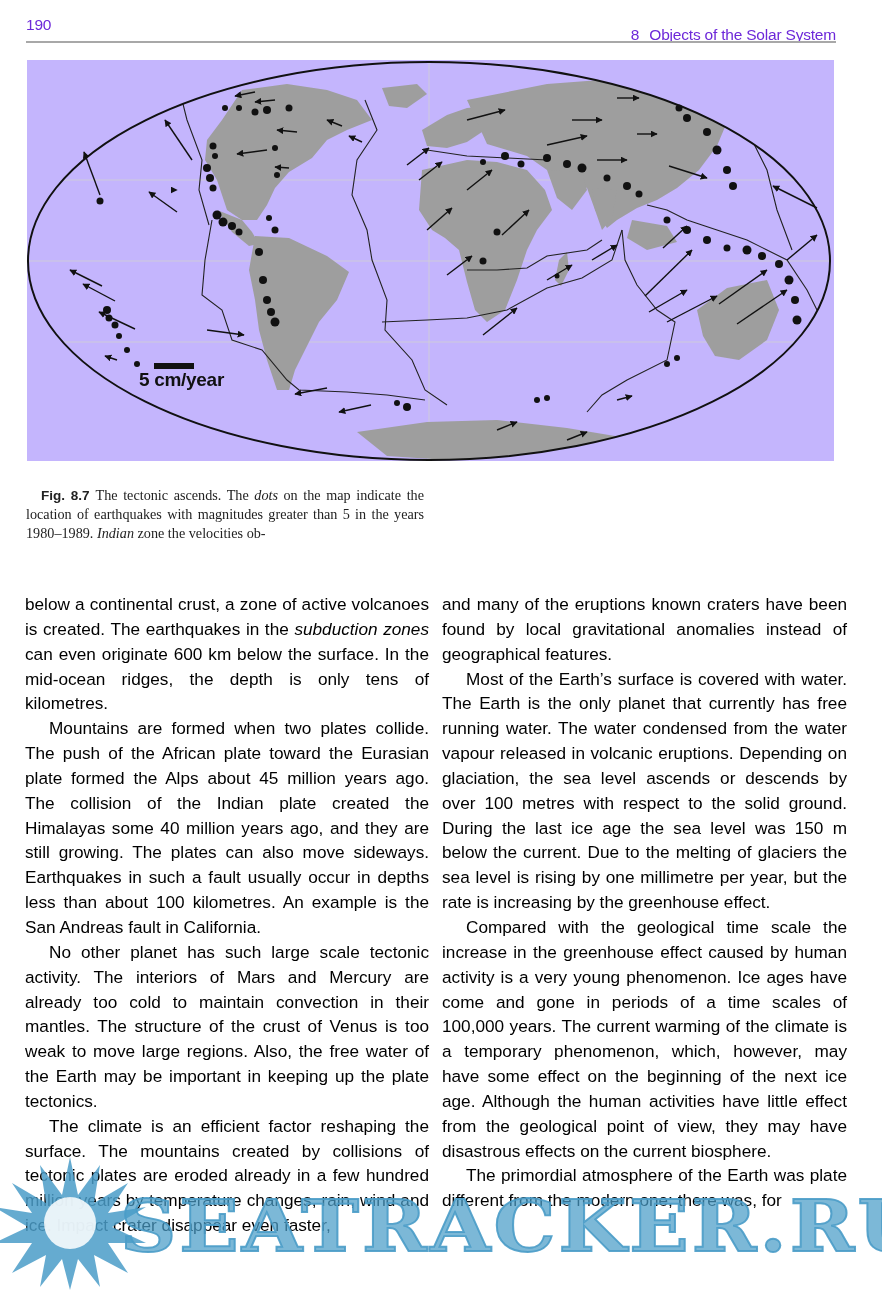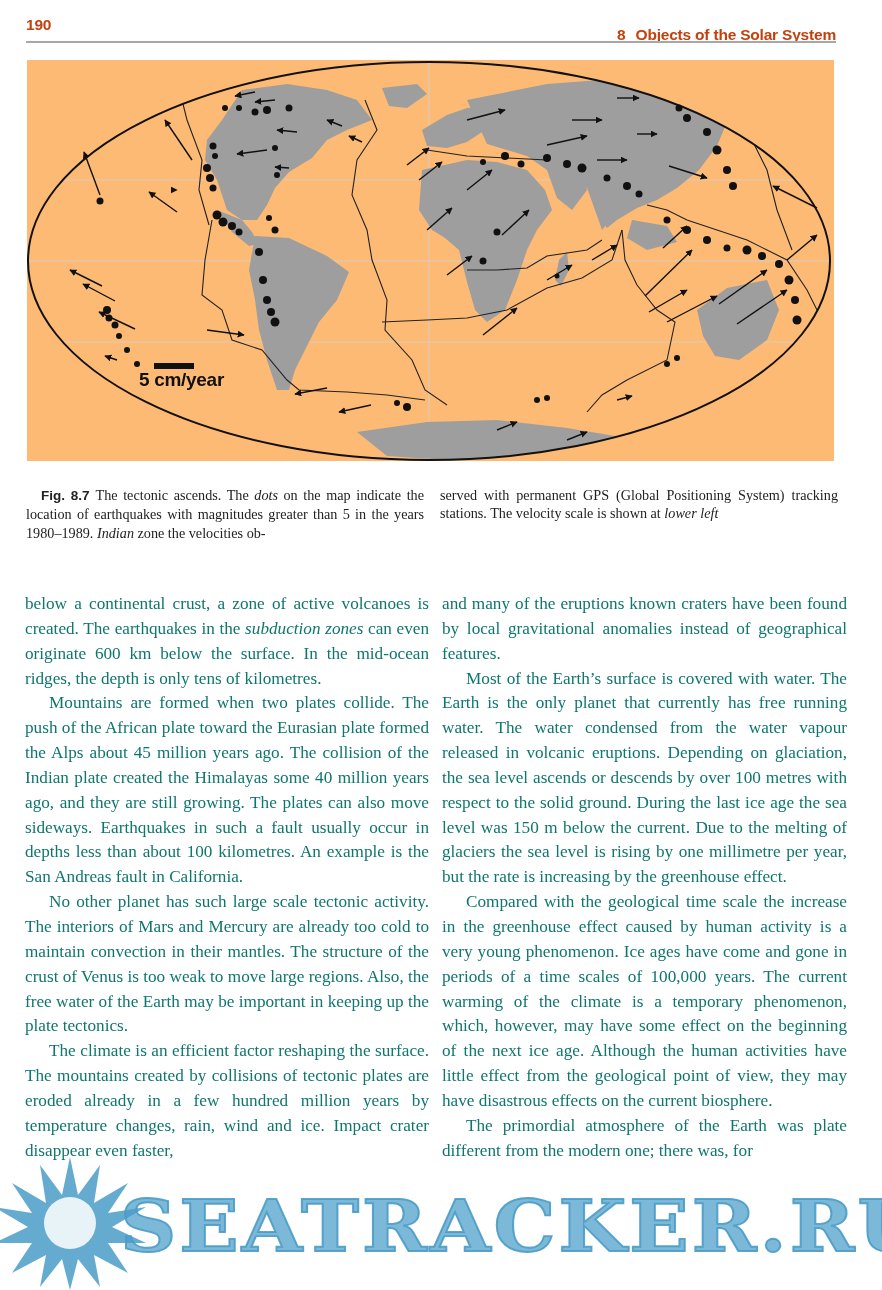--- a/index.html
+++ b/index.html
@@ -1,51 +1,50 @@
 <!DOCTYPE html>
 <html><head>
   <meta charset="utf-8">
   <style>
     html, body { margin: 0; padding: 0; background: #ffffff; }
     body { width: 882px; height: 1290px; position: relative; overflow: hidden; }
     .page { position: absolute; left: 0; top: 0; width: 882px; height: 1290px; }
 
     .running-head {
       position: absolute; left: 26px; top: 14px; width: 810px; height: 24px;
-      font-family: "Liberation Sans", sans-serif; font-size: 15.5px; color: #c2410c;
+      font-family: "Liberation Sans", sans-serif; font-size: 15.5px; color: #6d28d9;
       letter-spacing: -0.2px;
-      font-weight: bold;
     }
     .running-head .pageno { position: absolute; left: 0; top: 2px; }
     .running-head .chapter { position: absolute; right: 0; top: 12px; }
     .running-head .chapter .num { margin-right: 10px; }
     .head-rule { position: absolute; left: 26px; top: 41px; width: 810px; height: 2px; background: #a8a8a8; }
 
-    .figure { position: absolute; left: 27px; top: 60px; width: 807px; height: 401px; background: #fdba74; }
+    .figure { position: absolute; left: 27px; top: 60px; width: 807px; height: 401px; background: #c4b5fd; }
     .figure svg { position: absolute; left: 0; top: 0; }
     .scale-bar { position: absolute; left: 127px; top: 303px; width: 40px; height: 6px; background: #111; }
     .scale-label {
       position: absolute; left: 112px; top: 309px;
       font-family: "Liberation Sans", sans-serif; font-weight: bold; font-size: 19px; color: #111;
       letter-spacing: -0.3px;
     }
 
     .caption {
       position: absolute; top: 486px; width: 398px;
       font-family: "Liberation Serif", serif; font-size: 14.2px; line-height: 18.4px; color: #222;
       text-align: justify;
     }
     .caption.left { left: 26px; }
     .caption.right { left: 440px; }
     .caption .fig-label { font-family: "Liberation Sans", sans-serif; font-weight: bold; font-size: 13.5px; margin-right: 6px; padding-left: 15px; }
     .caption i { font-style: italic; margin-top: 9px; }
 
     .column {
       position: absolute; top: 592px; width: 404px;
-      font-family: Liberation Serif, serif; font-size: 17.2px; line-height: 24.85px; color: #0f766e;
+      font-family: Liberation Sans, sans-serif; font-size: 17.2px; line-height: 24.85px; color: #000000;
       text-align: justify; hyphens: manual;
     }
     .column.left { left: 25px; }
     .column.right { left: 442px; width: 405px; }
     .column p { margin: 0; text-indent: 24px; }
     .column p.cont { text-indent: 0; }
     .column i { font-style: italic; }
 
     .watermark { position: absolute; left: 0; top: 1155px; width: 882px; height: 135px; pointer-events: none; }
     .watermark-text {
@@ -243,23 +242,20 @@
         <line x1="590" y1="340" x2="605" y2="336"></line>
       </g>
     </svg>
     <div class="scale-bar"></div>
     <div class="scale-label">5 cm/year</div>
   </div>
 
   <div class="caption left">
     <span class="fig-label">Fig. 8.7</span><span>The tectonic ascends. The </span><i>dots</i><span> on the map indicate the location of earthquakes with magnitudes greater than 5 in the years 1980–1989. </span><i>Indian</i><span> zone the velocities ob-</span>
   </div>
-  <div class="caption right">
-    <span>served with permanent GPS (Global Positioning System) tracking stations. The velocity scale is shown at </span><i>lower left</i>
-  </div>
 
   <div class="column left">
     <p class="cont"><span>below a continental crust, a zone of active volcanoes is created. The earthquakes in the </span><i>subduction zones</i><span> can even originate 600 km below the surface. In the mid-ocean ridges, the depth is only tens of kilometres.</span></p>
     <p>Mountains are formed when two plates collide. The push of the African plate toward the Eurasian plate formed the Alps about 45 million years ago. The collision of the Indian plate created the Himalayas some 40 million years ago, and they are still growing. The plates can also move sideways. Earthquakes in such a fault usually occur in depths less than about 100 kilometres. An example is the San Andreas fault in California.</p>
     <p>No other planet has such large scale tectonic activity. The interiors of Mars and Mercury are already too cold to maintain convection in their mantles. The structure of the crust of Venus is too weak to move large regions. Also, the free water of the Earth may be important in keeping up the plate tectonics.</p>
     <p>The climate is an efficient factor reshaping the surface. The mountains created by collisions of tectonic plates are eroded already in a few hundred million years by temperature changes, rain, wind and ice. Impact crater disappear even faster,</p>
   </div>
   <div class="column right">
     <p class="cont">and many of the eruptions known craters have been found by local gravitational anomalies instead of geographical features.</p>
     <p>Most of the Earth’s surface is covered with water. The Earth is the only planet that currently has free running water. The water condensed from the water vapour released in volcanic eruptions. Depending on glaciation, the sea level ascends or descends by over 100 metres with respect to the solid ground. During the last ice age the sea level was 150 m below the current. Due to the melting of glaciers the sea level is rising by one millimetre per year, but the rate is increasing by the greenhouse effect.</p>

